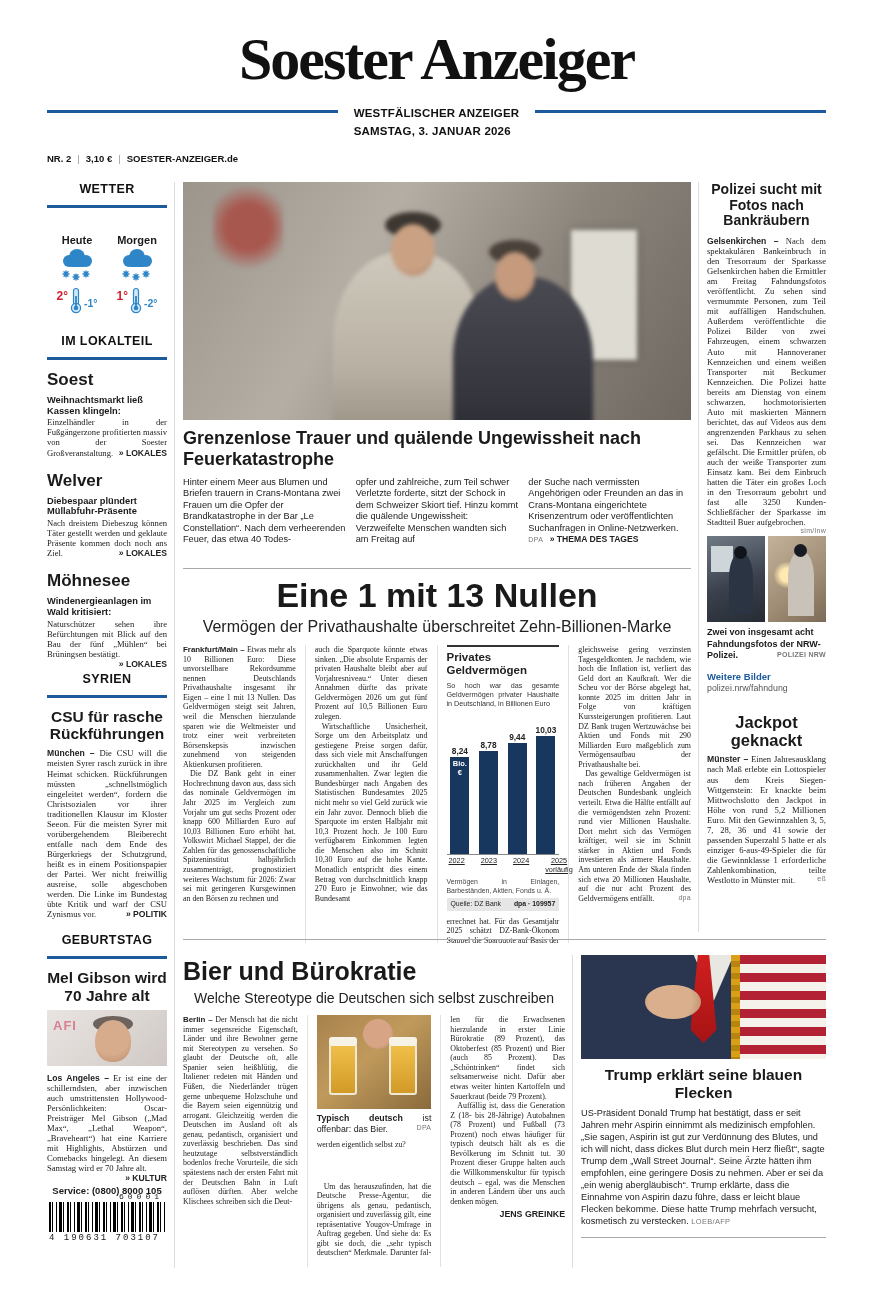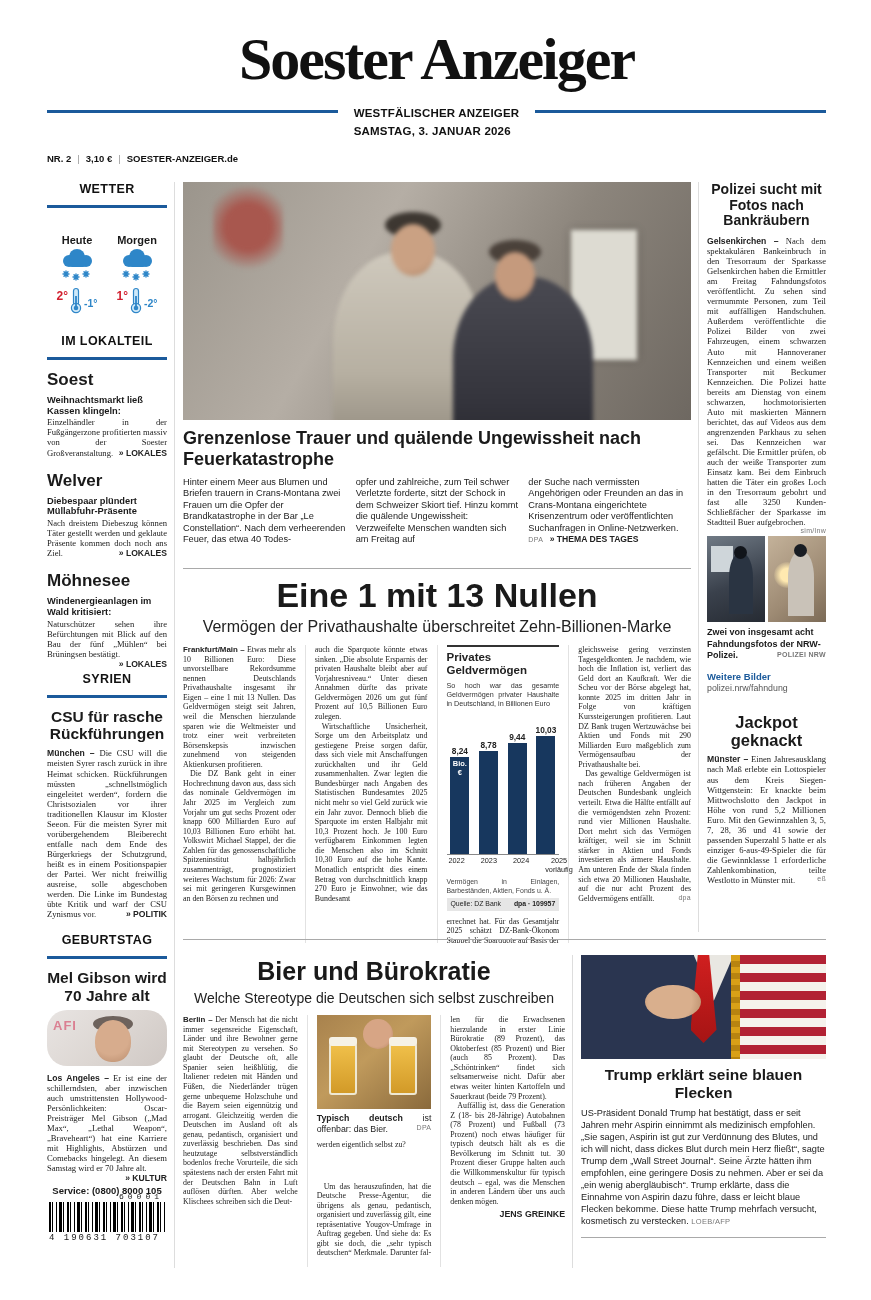--- a/index.html
+++ b/index.html
@@ -49,21 +49,21 @@
   .weather-day { font-family:"Liberation Sans", sans-serif; font-weight:700; font-size:11px; margin-bottom:2px;}
   .temp-row { display:flex; align-items:flex-start; justify-content:center; gap:2px; margin-top:1px;}
   .temp-hi { font-family:"Liberation Sans", sans-serif; font-weight:700; font-size:12px; color:#d2202f; margin-top:2px;}
   .temp-lo { font-family:"Liberation Sans", sans-serif; font-weight:700; font-size:10.5px; color:#2e86c8; margin-top:10px;}
   .town-head { font-family:"Liberation Sans", sans-serif; font-weight:700; font-size:17px; margin:2px 0 5px; }
   .item-lead { font-family:"Liberation Sans", sans-serif; font-weight:700; font-size:9.3px; line-height:1.15; margin-bottom:1px;}
   .lk-item { margin-bottom:13px; }
   .side-art-head { font-family:"Liberation Sans", sans-serif; font-weight:700; font-size:15.5px;
     line-height:1.12; text-align:center; margin:2px 0 6px; }
   .mel-photo { height:56px; margin:4px 0 7px; position:relative; overflow:hidden;
-    background:linear-gradient(135deg,#e8e4e2 0%,#dcd6d2 55%,#cfc8c4 100%);border-radius:20px; }
+    background:linear-gradient(135deg,#e8e4e2 0%,#dcd6d2 55%,#cfc8c4 100%); }
   .mel-photo .afi { position:absolute; left:6px; top:8px; color:#d96f85; font-family:"Liberation Sans",sans-serif;
     font-weight:700; font-size:13px; letter-spacing:1px; opacity:.85; }
   .mel-face { position:absolute; left:48px; top:10px; width:36px; height:42px; border-radius:50% 50% 45% 45%;
     background:radial-gradient(circle at 45% 40%, #d7ac8d 0 55%, #b98c6d 100%); }
   .mel-hair { position:absolute; left:46px; top:6px; width:40px; height:16px; border-radius:50%;
     background:#6d625c; }
   .service-line { font-family:"Liberation Sans", sans-serif; font-weight:700; font-size:9.5px;
     text-align:center; margin:12px 0 6px; }
   .ean { position:relative; width:116px; margin:0 auto; }
   .ean-code { position:absolute; right:2px; top:-10px; font-family:"Liberation Mono", monospace;
@@ -107,21 +107,21 @@
   .chart-topline { height:1.5px; background:#333; margin-bottom:4px; }
   .chart-title { font-weight:700; font-size:11.5px; margin-bottom:3px; }
   .chart-sub { font-size:7.2px; line-height:1.25; color:#333; margin-bottom:6px; }
   .chart-plot { height:140px; display:flex; align-items:flex-end; gap:6px; padding:0 2px; }
   .bar-group { flex:1; display:flex; flex-direction:column; justify-content:flex-end; align-items:center; }
   .bar-value { font-weight:700; font-size:8.3px; margin-bottom:1px; }
   .bar { width:19px; position:relative; }
   .bar-unit { position:absolute; top:3px; left:0; right:0; text-align:center; color:#fff;
     font-weight:700; font-size:7.5px; line-height:1.15; }
   .chart-axis { height:1px; background:#888; margin-top:0; }
-  .chart-cats { display:flex; gap:16px; padding:2px 2px 0; }
+  .chart-cats { display:flex; gap:16px; padding:2px 2px 0;text-decoration:underline; }
   .chart-cat { flex:1; text-align:center; font-size:7.3px; line-height:1.15; color:#222; }
   .chart-foot { font-size:6.9px; color:#444; line-height:1.25; margin:4px 0 3px; }
   .chart-src { background:#e6e6e6; display:flex; justify-content:space-between; font-size:6.9px;
     padding:2px 4px; color:#222; }
   .chart-src .cr { font-weight:700; }
 
   
   .police-head { font-family:"Liberation Sans", sans-serif; font-weight:700; font-size:14px;
     line-height:1.12; text-align:center; margin:0 0 7px; }
   .suspect-photos { display:flex; gap:3px; margin:9px 0 5px; }
@@ -136,21 +136,21 @@
   .sp2-fig { position:absolute; left:20px; top:16px; width:26px; height:64px; border-radius:40% 40% 0 0; background:#c9c2b8; }
   .sp2-head { position:absolute; left:26px; top:8px; width:13px; height:13px; border-radius:50%; background:#181c22; }
   .photo-caption { font-family:"Liberation Sans", sans-serif; font-weight:700; font-size:9px; line-height:1.25; }
   .photo-caption .credit { float:right; margin-top:1px; }
   .more-label { font-family:"Liberation Sans", sans-serif; font-weight:700; font-size:9.5px; color:#1b5a9b; margin-top:10px; }
   .more-url { font-family:"Liberation Sans", sans-serif; font-size:8.8px; color:#555; margin-top:1px; }
   .jackpot-head { font-family:"Liberation Sans", sans-serif; font-weight:700; font-size:16.5px;
     line-height:1.1; text-align:center; margin:20px 0 5px; }
 
   
-  .beer-head { font-family:"Liberation Sans", sans-serif; font-weight:700; font-size:25px; text-align:center; margin:2px 0 4px; }
+  .beer-head { font-family:"Liberation Sans", sans-serif; font-weight:700; font-size:25px; text-align:left; margin:2px 0 4px; }
   .beer-sub { font-family:"Liberation Sans", sans-serif; font-size:14px; text-align:center; margin-bottom:9px; color:#222;}
   .beer-cols { display:flex; gap:9px; height:252px; overflow:hidden; }
   .bcol { flex:1; min-width:0; font-size:7.9px; line-height:1.21; text-align:justify; hyphens:auto; color:#222;}
   .bcol + .bcol { border-left:1px solid #e2e2e2; padding-left:9px; }
   .beer-photo { height:94px; position:relative; overflow:hidden; margin-bottom:4px;
     background:linear-gradient(140deg,#a8824d 0%,#c09a5c 45%,#8a6a3c 100%); }
   .mug { position:absolute; top:28px; width:28px; height:52px; border:2px solid #efe8d2; border-radius:3px;
     background:linear-gradient(180deg,#f0c04a 0%,#d29a28 100%); }
   .mug::before { content:""; position:absolute; left:-2px; right:-2px; top:-8px; height:9px; background:#f6f2e6; border-radius:3px;}
   .mug-1 { left:12px; } .mug-2 { right:14px; }

